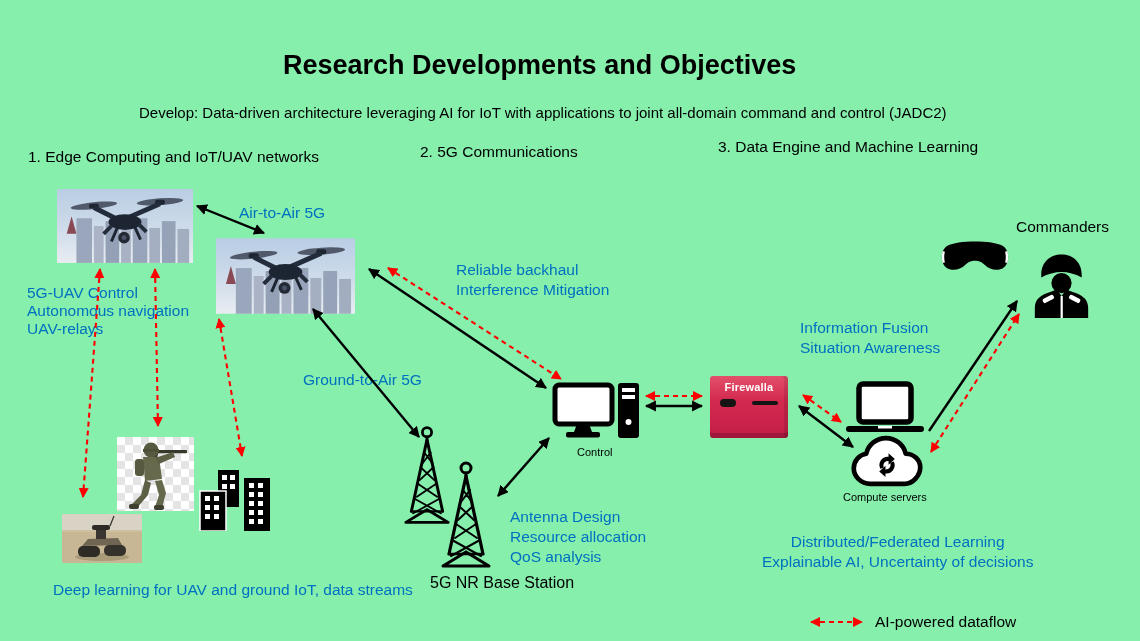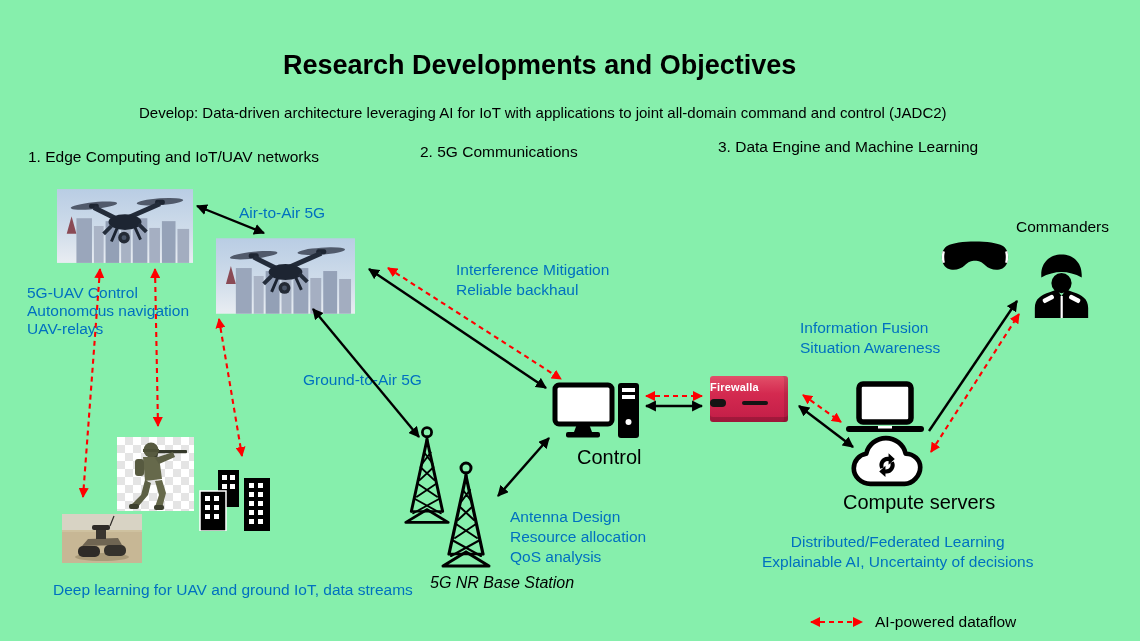--- a/index.html
+++ b/index.html
@@ -3,28 +3,28 @@
 <meta charset="utf-8">
 <style>
   html,body{margin:0;padding:0;background:#fff;}
   #stage{position:relative;width:1140px;height:641px;background:#86efac;overflow:hidden;
          font-family:"Liberation Sans","DejaVu Sans",sans-serif;color:#000;padding-left:41px;}
   .abs{position:absolute;}
   .title{font-size:27px;font-weight:bold;white-space:nowrap;}
   .subtitle{font-size:15px;white-space:nowrap;}
   .section-h{font-size:15.5px;white-space:nowrap;}
   .blue-block{color:#0070C0;font-size:15.5px;line-height:20px;white-space:nowrap;}
-  .black-label{font-size:20px;white-space:nowrap;}
+  .black-label{font-size:11px;white-space:nowrap;}
   .txt{z-index:10;}
   .img{z-index:2;}
   #arrow-layer{position:absolute;left:0;top:0;z-index:20;pointer-events:none;}
-  .firewalla-box{width:78px;height:46px;border-radius:3px;
+  .firewalla-box{width:78px;height:62px;border-radius:3px;
      background:linear-gradient(180deg,#e25069 0%,#d42a50 38%,#c21d47 100%);
      box-shadow:inset 0 -5px 0 rgba(0,0,0,0.18), inset -4px 0 0 rgba(0,0,0,0.10);
-     display:flex;flex-direction:column;justify-content:flex-start;}
+     display:flex;flex-direction:column;align-items:center;justify-content:flex-start;}
   .firewalla-label{color:#fff;font-weight:bold;font-size:11px;margin-top:5px;letter-spacing:.2px;}
   .fw-ports{display:flex;align-items:center;gap:16px;margin-top:6px;}
   .fw-usb{width:16px;height:8px;background:#141414;border-radius:4px;}
   .fw-slot{width:26px;height:3.5px;background:#141414;border-radius:2px;}
   .checker{background-image:conic-gradient(#e4e4e4 25%,#ffffff 0 50%,#e4e4e4 0 75%,#ffffff 0);
            background-size:16px 16px;}
 </style>
 </head>
 <body>
 
@@ -195,40 +195,40 @@
   </svg>
 
   <div class="abs txt blue-block" style="left:239px;top:203px;">Air-to-Air 5G</div>
   <div class="abs txt blue-block" style="left:27px;top:284px;line-height:18px;">
     <div>5G-UAV Control</div>
     <div>Autonomous navigation</div>
     <div>UAV-relays</div>
   </div>
   <div class="abs txt blue-block" style="left:303px;top:370px;">Ground-to-Air 5G</div>
   <div class="abs txt blue-block" style="left:456px;top:260px;">
+    <div>Reliable backhaul</div>
     <div>Interference Mitigation</div>
-    <div>Reliable backhaul</div>
   </div>
   <div class="abs txt blue-block" style="left:510px;top:507px;">
     <div>Antenna Design</div>
     <div>Resource allocation</div>
     <div>QoS analysis</div>
   </div>
   <div class="abs txt blue-block" style="left:800px;top:318px;">
     <div>Information Fusion</div>
     <div>Situation Awareness</div>
   </div>
   <div class="abs txt blue-block" style="left:762px;top:532px;text-align:center;">
     <div>Distributed/Federated Learning</div>
     <div>Explainable AI, Uncertainty of decisions</div>
   </div>
   <div class="abs txt blue-block" style="left:20px;top:580px;margin-left:33px;">Deep learning for UAV and ground IoT, data streams</div>
 
   <div class="abs txt black-label" style="left:577px;top:446px;">Control</div>
-  <div class="abs txt black-label" style="left:430px;top:574px;font-size:16px;font-style:italic;">5G NR Base Station</div>
+  <div class="abs txt black-label" style="left:430px;top:574px;font-size:16px;">5G NR Base Station</div>
   <div class="abs txt black-label" style="left:1016px;top:218px;font-size:15.5px;">Commanders</div>
   <div class="abs txt black-label" style="left:843px;top:491px;">Compute servers</div>
   <div class="abs txt black-label" style="left:875px;top:613px;font-size:15.5px;">AI-powered dataflow</div>
 
   <svg id="arrow-layer" width="1140" height="641">
     <defs>
       <marker id="mb" viewBox="0 0 10 10" refX="9" refY="5" markerWidth="4.6" markerHeight="4.6" orient="auto-start-reverse">
         <path d="M0,0 L10,5 L0,10 z" fill="#000"></path>
       </marker>
       <marker id="mr" viewBox="0 0 10 10" refX="9" refY="5" markerWidth="4.8" markerHeight="4.8" orient="auto-start-reverse">

